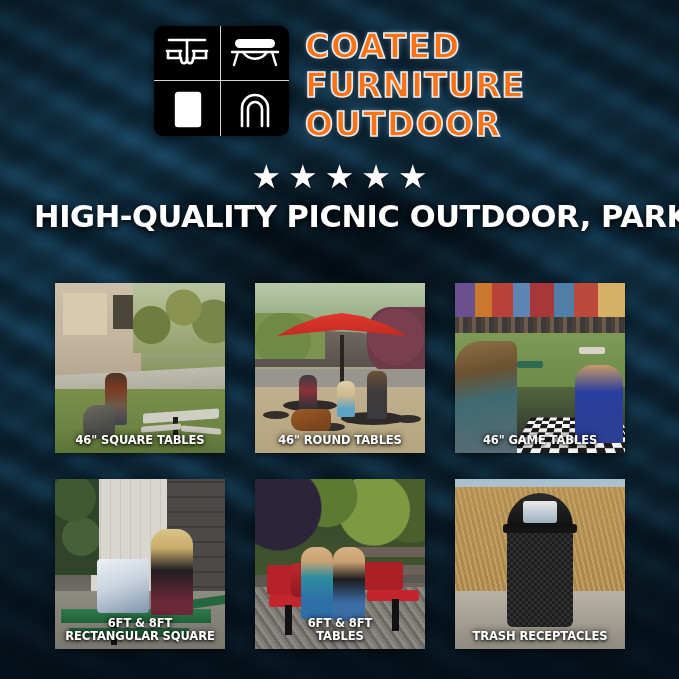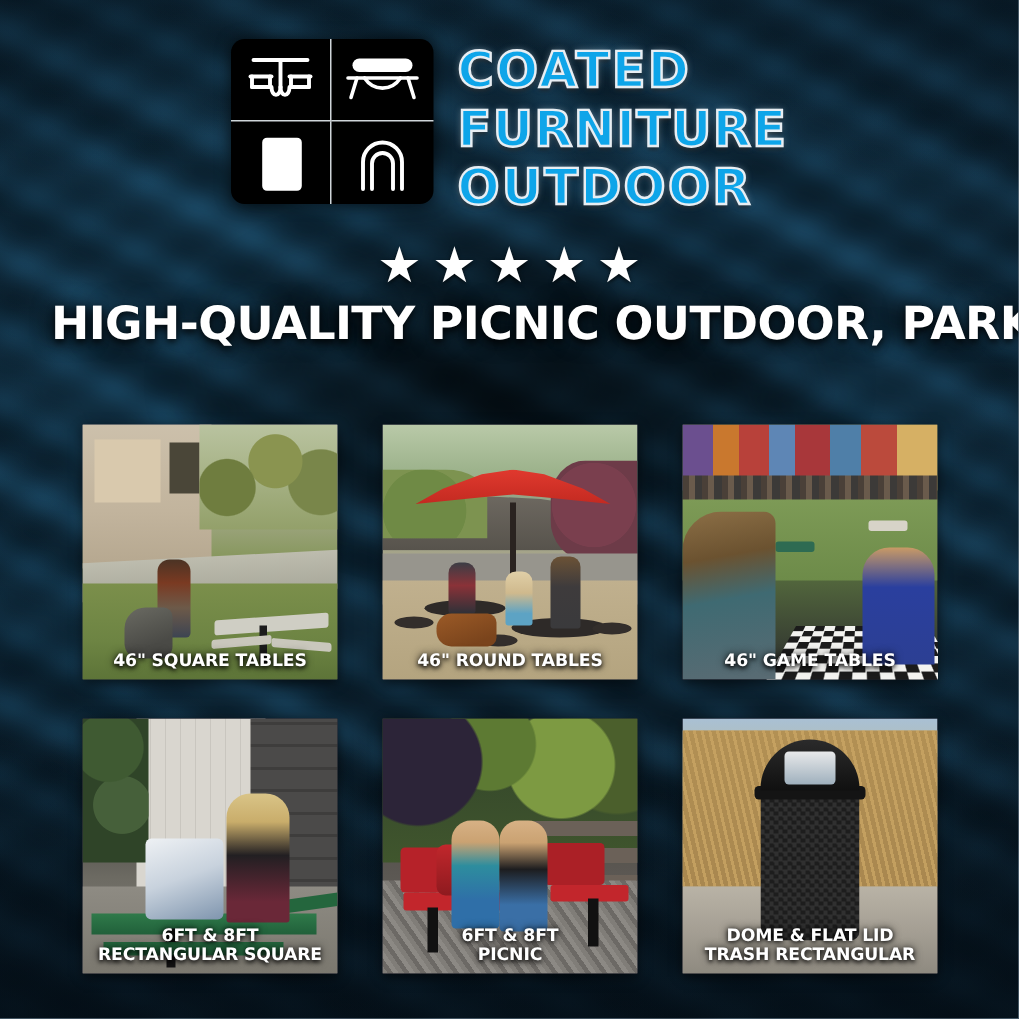--- a/index.html
+++ b/index.html
@@ -79,21 +79,21 @@
   .wordmark{
     display:flex;flex-direction:column;align-items:flex-start;
     padding-top:1px;
   }
   .wm-line{
     font-family:"DejaVu Sans", sans-serif;
     font-weight:700;
     font-size:33px;
     line-height:39px;
     letter-spacing:1.5px;
-    color:#0ea5e9;
+    color:#f97316;
     -webkit-text-stroke:1.6px #e8eef3;
     text-shadow:0 0 5px rgba(190,215,235,.55), 0 2px 3px rgba(0,0,0,.85);
     white-space:nowrap;
   }
   .wm-line.l3{letter-spacing:0.9px;}
 
   
   .stars{
     position:absolute;left:0;right:0;top:160px;
     display:flex;justify-content:center;gap:7px;
@@ -454,35 +454,34 @@
             <div class="blegR"></div>
           <div class="bbackL"></div>
             <div class="bseatL"></div>
             <div class="blegL"></div>
           <div class="pack"></div>
             <div class="kid1"></div>
             <div class="kid2"></div>
         </div>
         <div class="tile-caption">
           <span>6FT &amp; 8FT</span>
-          <span>PICNIC</span>
+          <span>TABLES</span>
         </div>
       </div>
 
       <div class="tile">
         <div class="tile-photo p6">
           <div class="grassy"></div>
             <div class="walkway"></div>
           <div class="can"></div>
             <div class="canrim"></div>
           <div class="dome"></div>
             <div class="slot"></div>
         </div>
         <div class="tile-caption">
-          <span>DOME &amp; FLAT LID</span>
-          <span>TRASH RECTANGULAR</span>
+          <span>TRASH RECEPTACLES</span>
         </div>
       </div>
 
     </div>
 
   </div>
 </div>
 
 </body></html>

